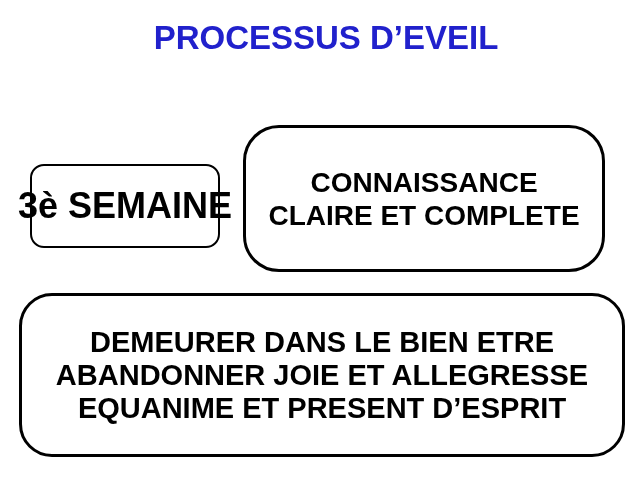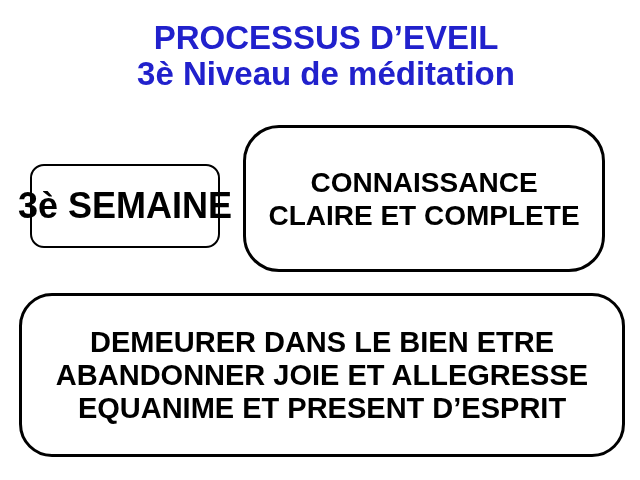--- a/index.html
+++ b/index.html
@@ -73,21 +73,20 @@
     line-height: 33px;
   }
 </style>
 </head>
 <body>
 
 <div class="slide">
 
   <div class="title">
     <div>PROCESSUS D’EVEIL</div>
-    <div>3è Niveau de méditation</div>
   </div>
 
   <div class="box box-semaine">
     <div class="line">3è SEMAINE</div>
   </div>
 
   <div class="box box-connaissance">
     <div class="line">CONNAISSANCE</div>
     <div class="line">CLAIRE ET COMPLETE</div>
   </div>

